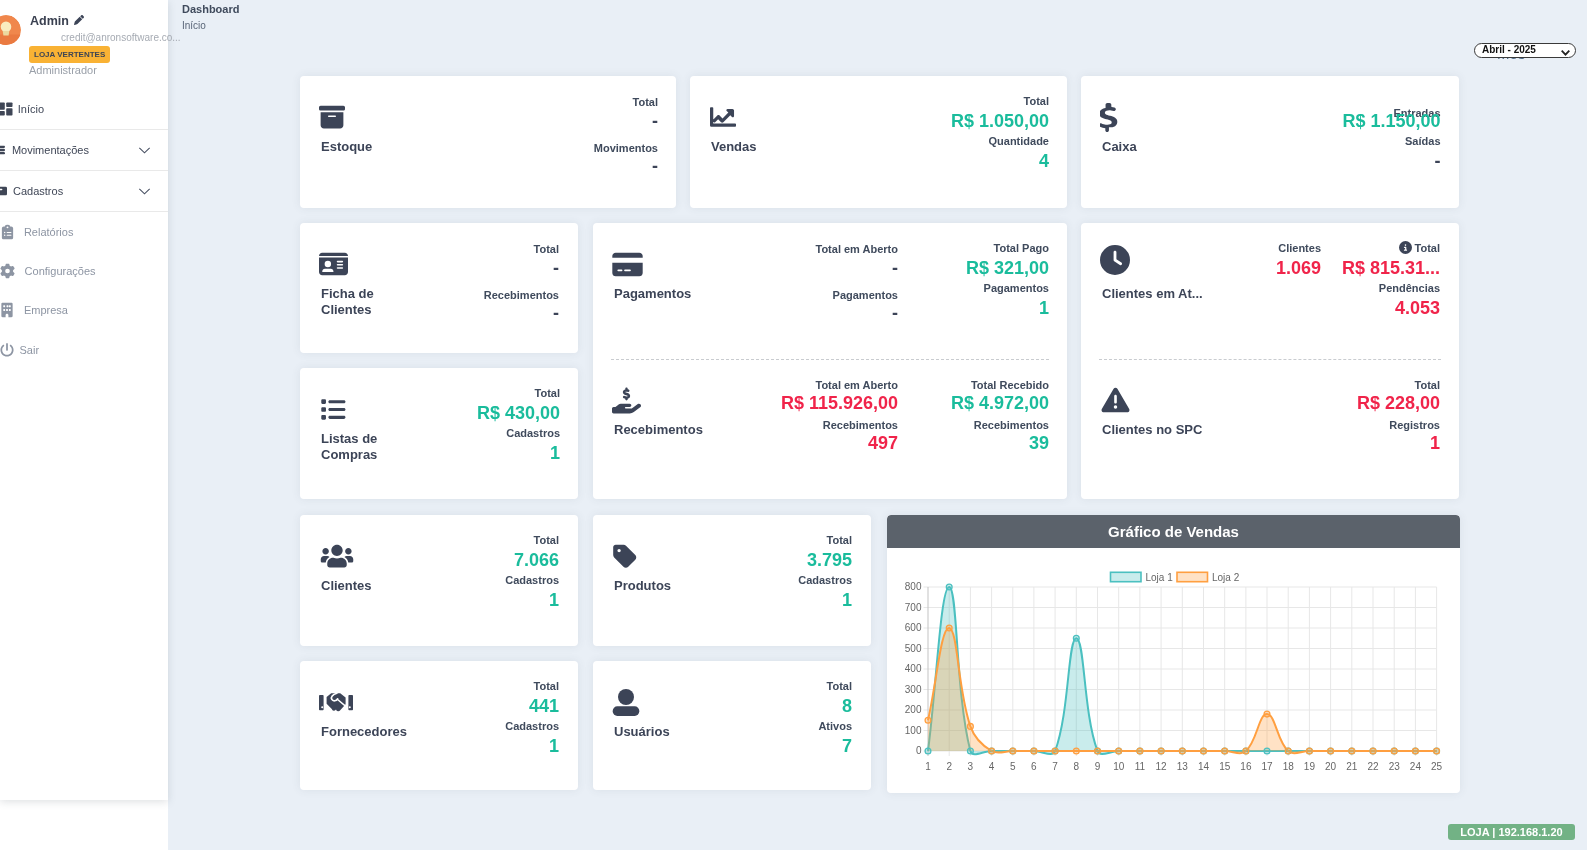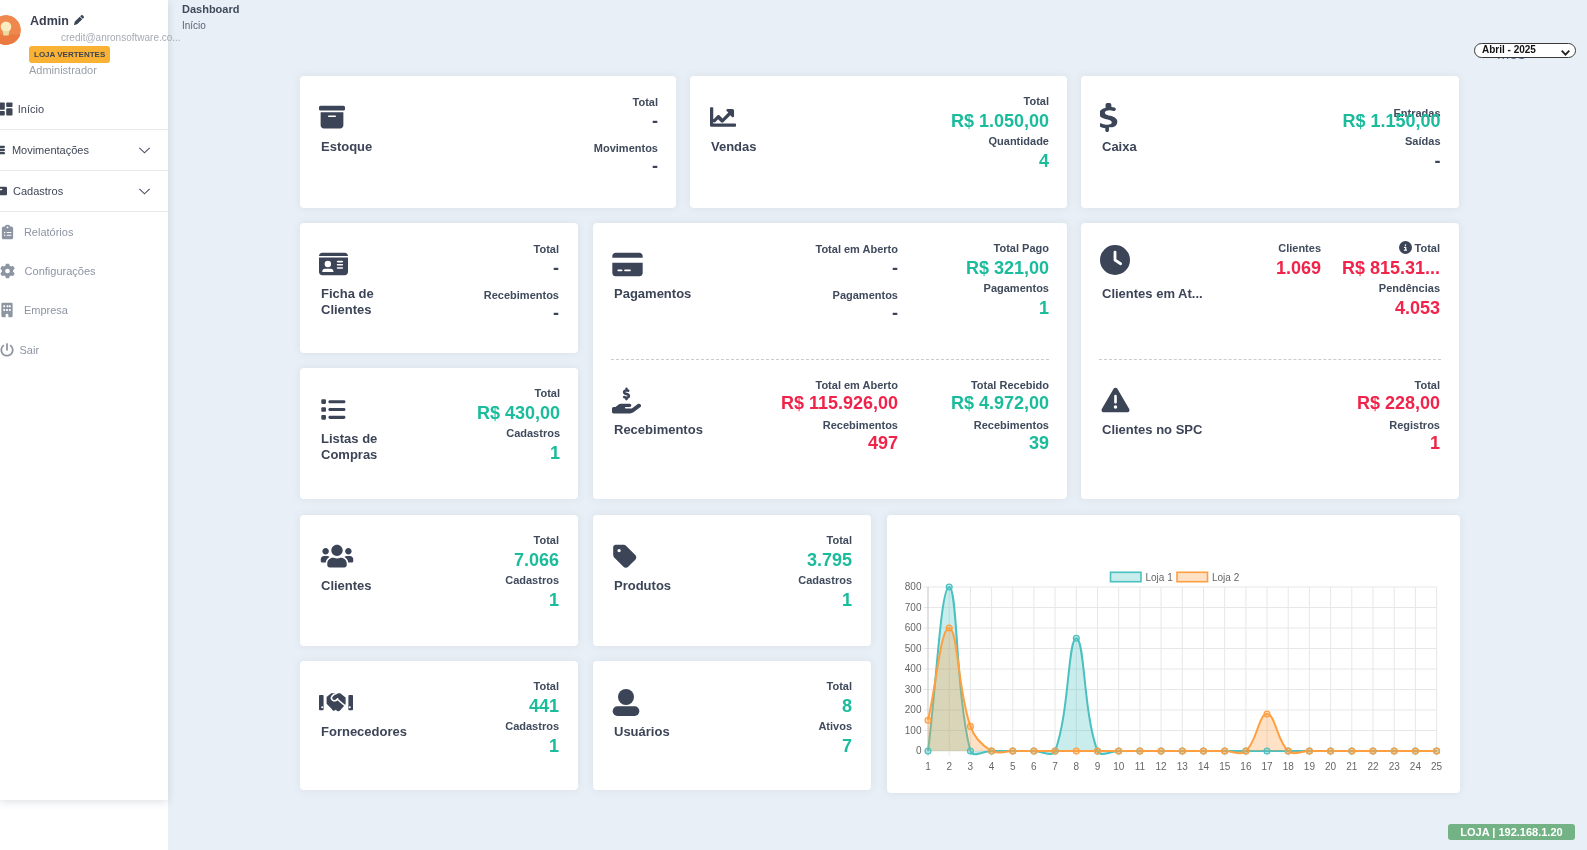--- a/index.html
+++ b/index.html
@@ -444,14 +444,15 @@
         <circle cx="464.8" cy="236.0" r="2.9" stroke="#ff9f40" stroke-width="1.3" fill="#ff9f40" fill-opacity="0.3"></circle>
         <circle cx="486.0" cy="236.0" r="2.9" stroke="#ff9f40" stroke-width="1.3" fill="#ff9f40" fill-opacity="0.3"></circle>
         <circle cx="507.2" cy="236.0" r="2.9" stroke="#ff9f40" stroke-width="1.3" fill="#ff9f40" fill-opacity="0.3"></circle>
         <circle cx="528.4" cy="236.0" r="2.9" stroke="#ff9f40" stroke-width="1.3" fill="#ff9f40" fill-opacity="0.3"></circle>
         <circle cx="549.6" cy="236.0" r="2.9" stroke="#ff9f40" stroke-width="1.3" fill="#ff9f40" fill-opacity="0.3"></circle>
         <rect x="223.5" y="57.3" width="30.5" height="9.4" fill="#4bc0c0" fill-opacity="0.3" stroke="#4bc0c0" stroke-width="1.6"></rect>
         <text x="258.5" y="65.8" font-size="10" fill="#666">Loja 1</text>
         <rect x="290" y="57.3" width="30.5" height="9.4" fill="#ff9f40" fill-opacity="0.3" stroke="#ff9f40" stroke-width="1.6"></rect>
         <text x="325" y="65.8" font-size="10" fill="#666">Loja 2</text>
       </svg>
+      <div class="chart-head">Gráfico de Vendas</div>
     </div>
   <div class="local">LOJA | 192.168.1.20</div>
 </div>
 </body></html>

